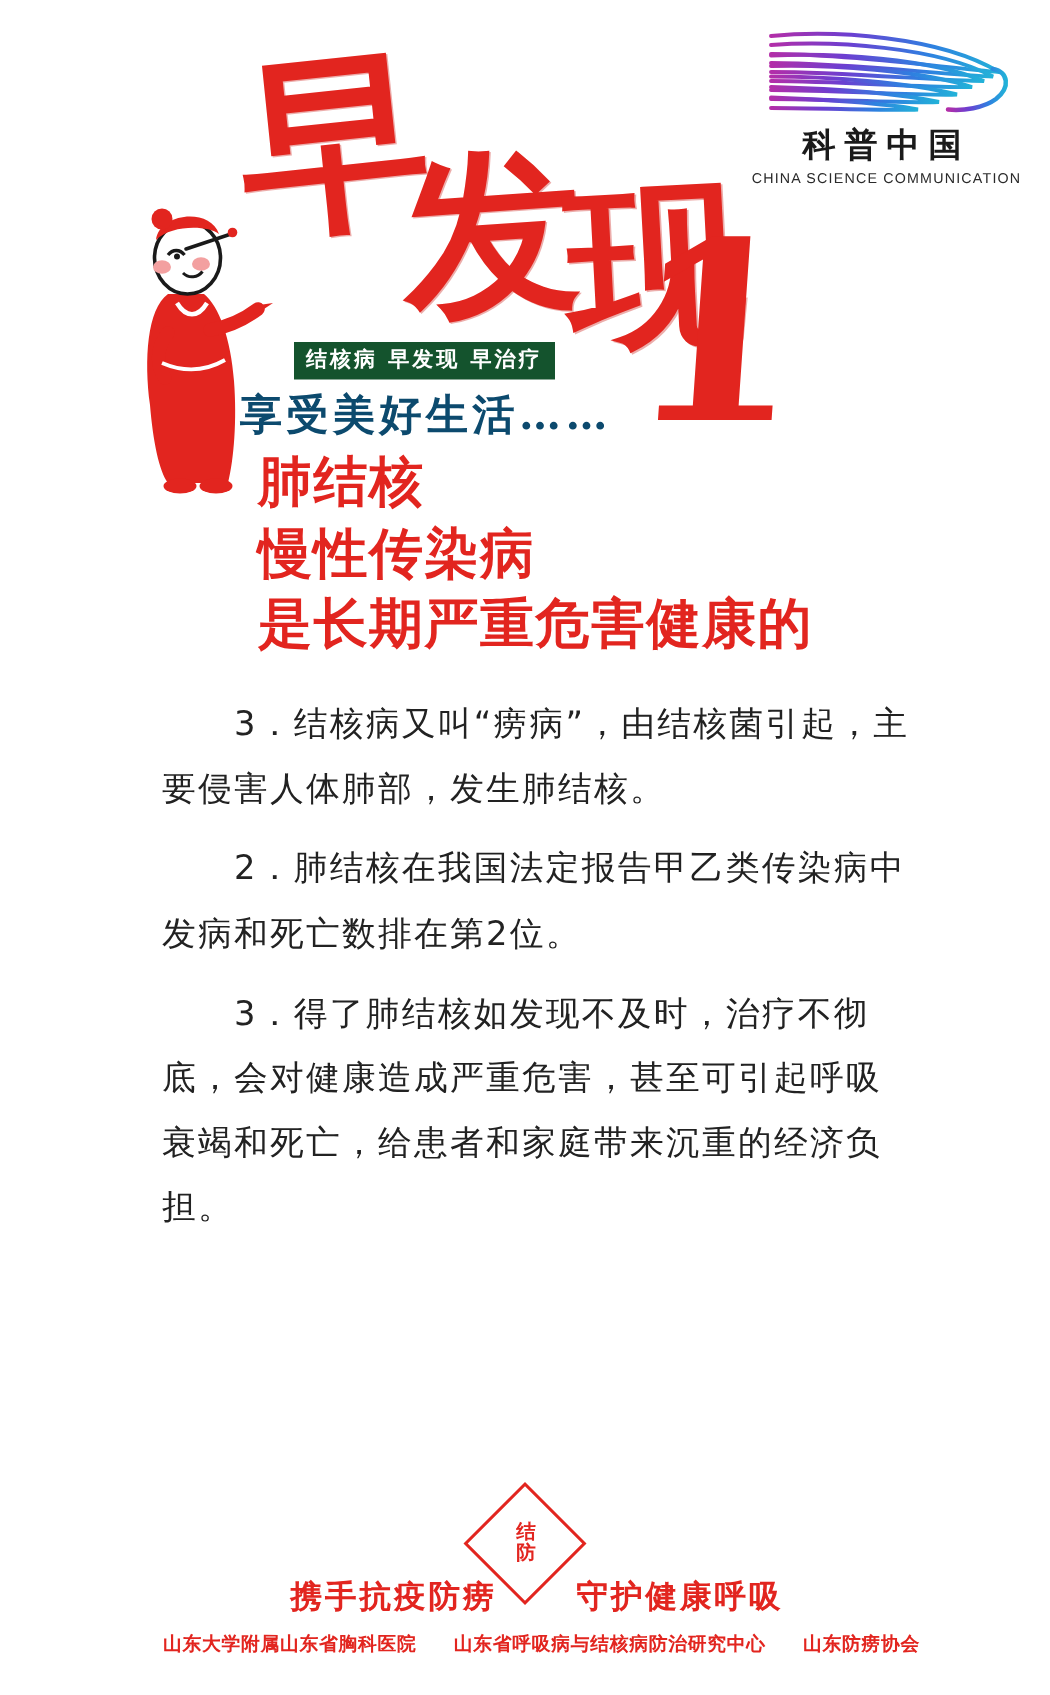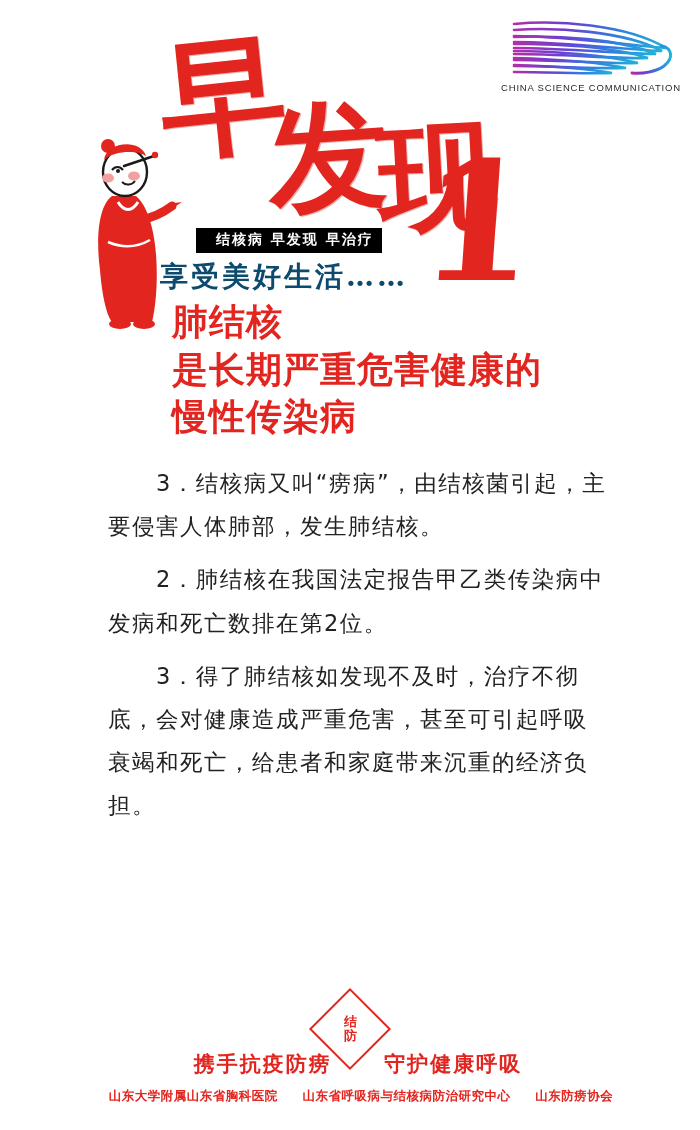--- a/index.html
+++ b/index.html
@@ -83,26 +83,26 @@
     font-family: "DejaVu Serif", serif;
     font-weight: bold;
     transform: skewX(-4deg);
   }
 
   
   .slogan-band {
     position: absolute;
     left: 196px;
     top: 228px;
-    background: #000000;
+    background: #14532d;
     color: #ffffff;
     font-size: 14px;
     font-weight: bold;
     letter-spacing: 2px;
-    padding: 3px 8px 4px 20px;
+    padding: 3px 8px 4px 8px;
     font-family: "DejaVu Sans", sans-serif;
   }
   .slogan-script {
     position: absolute;
     left: 160px;
     top: 258px;
     color: #0c4a6e;
     font-size: 28px;
     font-weight: bold;
     letter-spacing: 3px;
@@ -229,20 +229,21 @@
           <path d="M8 12 C 50 9, 118 13, 156 33 C 126 32, 58 24, 8 24"></path>
           <path d="M8 19 C 50 17, 114 21, 150 36 C 122 36, 56 30, 8 30"></path>
           <path d="M8 26 C 48 25, 108 29, 142 40 C 116 41, 54 36, 8 36"></path>
           <path d="M8 33 C 46 33, 100 37, 132 45 C 108 46, 50 42, 8 42"></path>
           <path d="M8 40 C 44 41, 92 44, 120 50 C 98 51, 46 48, 8 48"></path>
           <path d="M8 47 C 42 48, 84 51, 106 55 C 88 56, 42 54, 8 54"></path>
         </g>
         <path d="M156 28 C 166 30, 168 40, 158 48 C 150 54, 136 56, 126 55" stroke="url(#g1)" stroke-width="3" fill="none" stroke-linecap="round"></path>
       </svg>
     </div>
+    <div class="logo-cn">科普中国</div>
     <div class="logo-en">CHINA SCIENCE COMMUNICATION</div>
   </div>
 
   <div class="mascot">
     <svg width="110" height="200" viewBox="0 0 110 200" xmlns="http://www.w3.org/2000/svg">
 
       <path d="M34 66 C 20 76, 18 110, 22 140 C 24 164, 28 184, 34 192 L 74 192 C 78 176, 80 150, 78 124 C 76 96, 68 74, 58 66 Z" fill="#e2251f"></path>
 
       <path d="M62 90 C 74 88, 86 82, 94 76" stroke="#e2251f" stroke-width="9" fill="none" stroke-linecap="round"></path>
       <path d="M90 74 L 104 72 L 92 80 Z" fill="#e2251f"></path>
@@ -278,22 +279,22 @@
     <span class="brush-char bc2">发</span>
     <span class="brush-char bc3">现</span>
   </div>
   <div class="big-one">1</div>
 
   <div class="slogan-band">结核病 早发现 早治疗</div>
   <div class="slogan-script">享受美好生活……</div>
 
   <div class="main-heading">
     <div>肺结核</div>
+    <div>慢性传染病</div>
     <div>是长期严重危害健康的</div>
-    <div>慢性传染病</div>
   </div>
 
   <div class="body-text">
     <p>3．结核病又叫“痨病”，由结核菌引起，主要侵害人体肺部，发生肺结核。</p>
     <p>2．肺结核在我国法定报告甲乙类传染病中发病和死亡数排在第2位。</p>
     <p>3．得了肺结核如发现不及时，治疗不彻底，会对健康造成严重危害，甚至可引起呼吸衰竭和死亡，给患者和家庭带来沉重的经济负担。</p>
   </div>
 
   <div class="seal">
     <div class="seal-inner">

